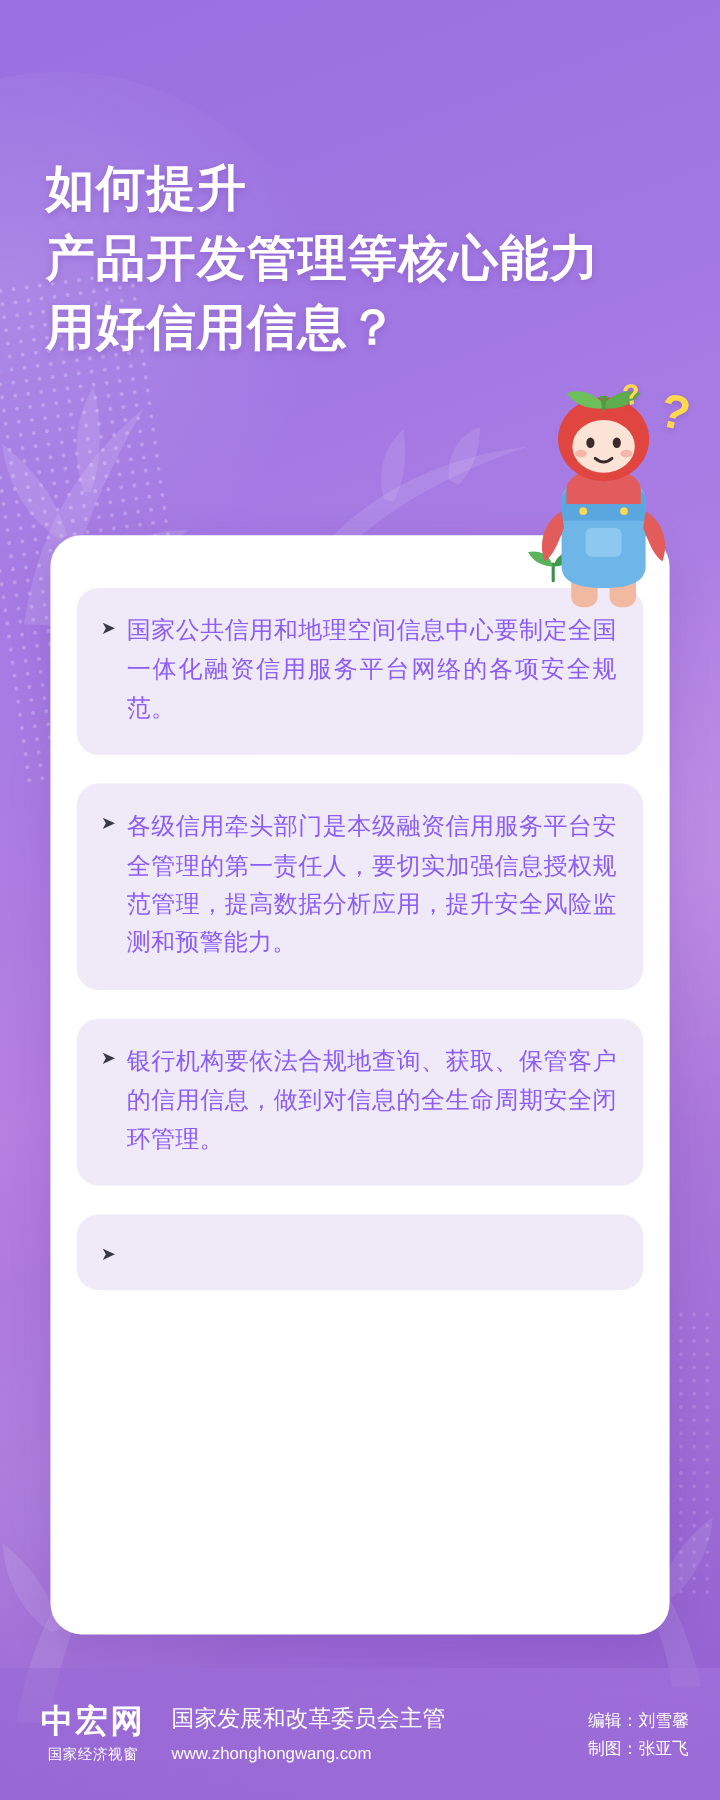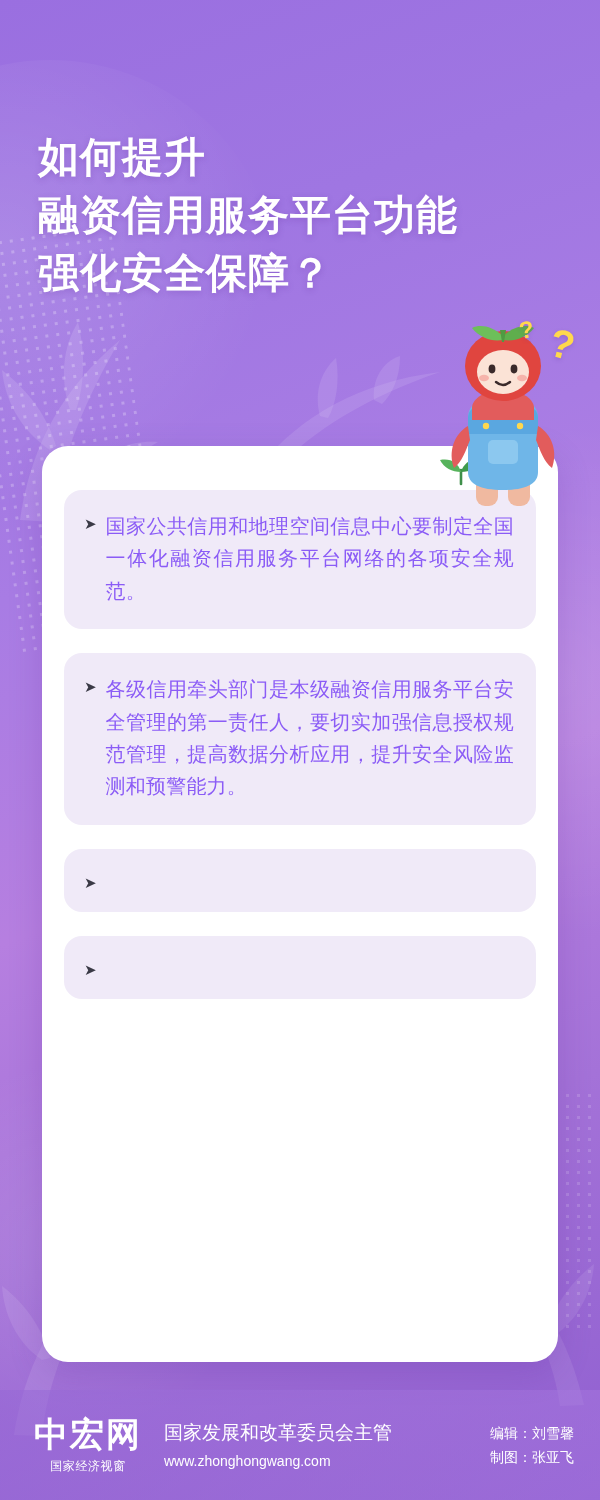--- a/index.html
+++ b/index.html
@@ -169,21 +169,21 @@
     display: flex;
     align-items: center;
   }
   .footer-logo {
     margin-left: 34px;
     text-align: center;
     color: #ffffff;
     flex: 0 0 auto;
   }
   .logo-mark {
-    font-size: 34px;
+    font-size: 27px;
     font-weight: bold;
     letter-spacing: 2px;
     line-height: 1.15;
   }
   .logo-sub {
     font-size: 12px;
     letter-spacing: 0.6px;
     margin-top: 3px;
     font-family: Liberation Mono, monospace;
   }
@@ -238,22 +238,22 @@
   </svg>
   <svg class="leaf" style="right:-4px; bottom:90px;" width="170" height="200" viewBox="0 0 170 200">
     <g fill="rgba(255,255,255,0.16)">
       <path d="M150 195 C138 140 112 86 62 44 C96 102 120 148 126 196 Z"></path>
       <path d="M120 126 C146 108 158 80 160 54 C134 74 118 100 112 124 Z"></path>
     </g>
   </svg>
 
   <div class="header">
     <div class="title-line">如何提升</div>
-    <div class="title-line">融资信用服务平台功能</div>
-    <div class="title-line">强化安全保障？</div>
+    <div class="title-line">产品开发管理等核心能力</div>
+    <div class="title-line">用好信用信息？</div>
   </div>
 
   <div class="mascot">
     <span class="qmark big">?</span>
     <span class="qmark small">?</span>
     <svg width="150" height="190" viewBox="0 0 150 190">
 
       <rect x="44" y="150" width="22" height="34" rx="9" fill="#f0b9a0"></rect>
       <rect x="76" y="150" width="22" height="34" rx="9" fill="#f0b9a0"></rect>
 
@@ -295,20 +295,21 @@
       <div class="item">
         <span class="arrow-icon">➤</span>
         <span class="item-text">国家公共信用和地理空间信息中心要制定全国一体化融资信用服务平台网络的各项安全规范。</span>
       </div>
       <div class="item">
         <span class="arrow-icon">➤</span>
         <span class="item-text">各级信用牵头部门是本级融资信用服务平台安全管理的第一责任人，要切实加强信息授权规范管理，提高数据分析应用，提升安全风险监测和预警能力。</span>
       </div>
       <div class="item">
         <span class="arrow-icon">➤</span>
+        <span class="item-text">银行机构要依法合规地查询、获取、保管客户的信用信息，做到对信息的全生命周期安全闭环管理。</span>
       </div>
       <div class="item">
         <span class="arrow-icon">➤</span>
       </div>
     </div>
   </div>
 
   <div class="footer">
     <div class="footer-logo">
       <div class="logo-mark">中宏网</div>

